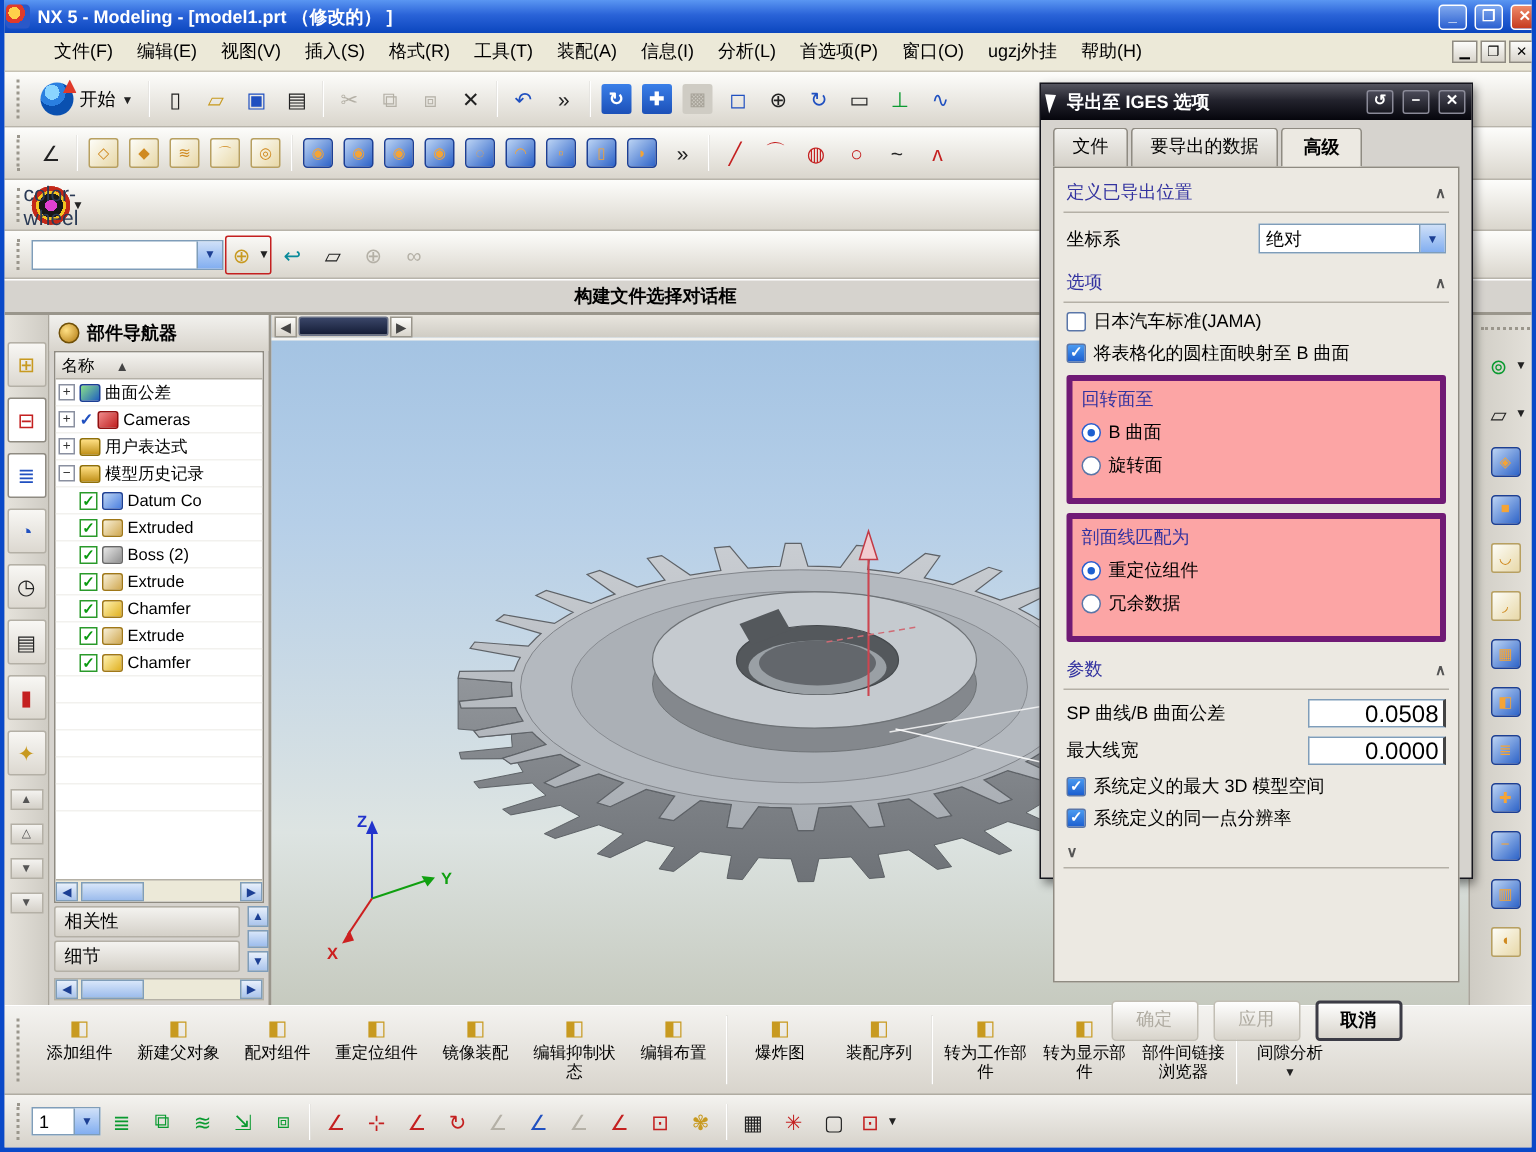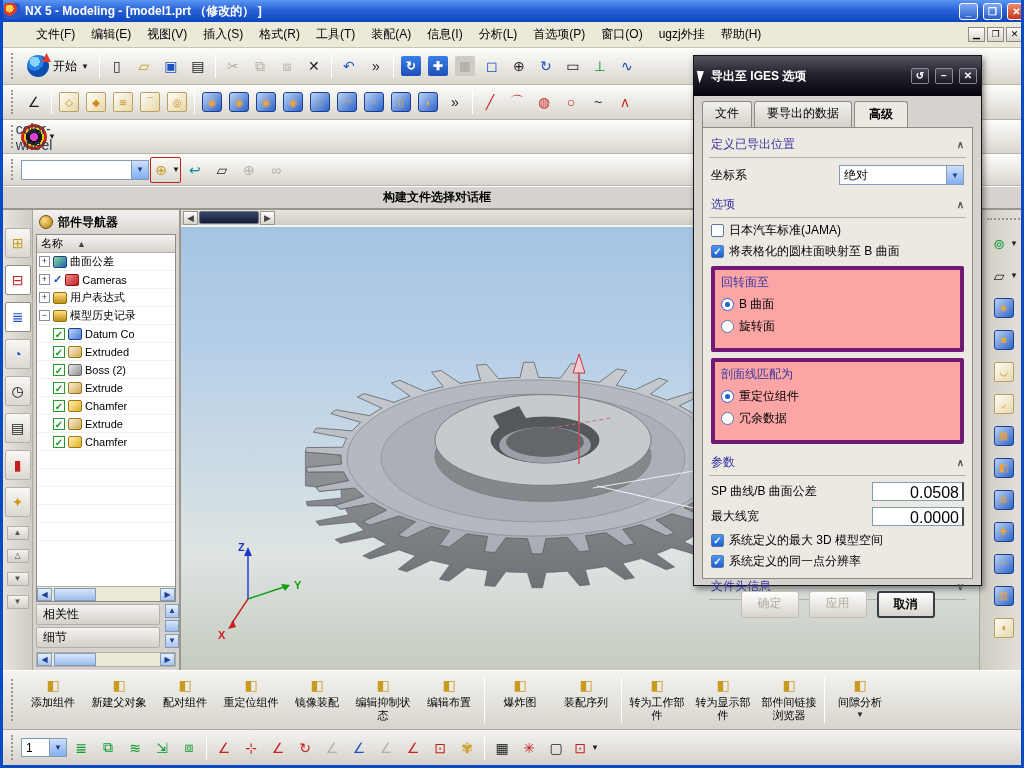--- a/index.html
+++ b/index.html
@@ -78,28 +78,28 @@
 .gfxtabs{position:absolute;left:0;top:0;width:798px;height:17px;background:linear-gradient(#e8e5de,#cfccc4);border-bottom:2px solid #f4f3f0;display:flex;align-items:center;gap:1px;padding-left:2px}
 .gtab{width:60px;height:13px;background:linear-gradient(#3a4668,#141c36);border:1px solid #6a7288;border-radius:2px}
 .gbtn{width:15px;height:14px;background:linear-gradient(#fcfcfa,#d8d4cb);border:1px solid #9a968c;color:#444;font-size:9px;line-height:12px;text-align:center}
 .gfx svg{position:absolute;left:0;top:17px}
 
 .rtools{position:absolute;left:976px;top:210px;width:48px;height:460px;background:linear-gradient(270deg,#e6e3dc,#cfccc4);border-left:1px solid #aaa69c;display:flex;flex-direction:column;align-items:center;padding-top:8px;gap:3px}
 .rtools:before{content:"";height:3px;width:70%;border-top:2px dotted #9a968c;margin-bottom:3px}
 .rtools .tbtn{height:29px}
 
 .dialog{position:absolute;left:690px;top:55px;width:289px;height:531px;background:#d6d3ce;border:1px solid #15151d;box-shadow:2px 3px 6px rgba(0,0,0,.45);z-index:50}
-.dtitle{height:40px;background:linear-gradient(180deg,#55555f,#23232d 45%,#05050c);color:#fff;display:flex;align-items:center;gap:6px;padding:0 4px;font-weight:bold}
+.dtitle{height:24px;background:linear-gradient(180deg,#55555f,#23232d 45%,#05050c);color:#fff;display:flex;align-items:center;gap:6px;padding:0 4px;font-weight:bold}
 .dtitle .cursor{width:0;height:0;border-left:7px solid #fff;border-bottom:11px solid transparent;border-top:2px solid transparent;transform:rotate(-12deg)}
 .dtitle .ttl{flex:1}
 .dbtn{width:18px;height:16px;background:linear-gradient(#4a4a58,#181820);border:1px solid #8a8a98;color:#fff;font-size:10px;line-height:14px;text-align:center;border-radius:2px}
 .tabs{display:flex;padding:5px 8px 0 8px;gap:2px;position:relative}
 .tab{padding:3px 12px;border:1px solid #8f8b82;border-bottom:none;border-radius:3px 3px 0 0;background:linear-gradient(#f2f1ee,#d4d0c8);white-space:nowrap}
 .tab.active{background:#ece9e2;position:relative;top:0;font-weight:bold;padding:4px 14px}
-.dcontent{margin:0 8px;border:1px solid #8f8b82;border-top:1px solid #8f8b82;background:#ece9e2;padding:2px 6px 6px 6px;height:452px}
+.dcontent{margin:0 8px;border:1px solid #8f8b82;border-top:1px solid #8f8b82;background:#ece9e2;padding:2px 6px 6px 6px;height:544px}
 .dsec{display:flex;align-items:center;border-bottom:1px solid #b4b0a6;padding:4px 2px;margin-top:2px}
 .dsec .st{color:#3333a0;flex:1}
 .dsec .chev{color:#555;font-size:10px;font-weight:bold}
 .drow{display:flex;align-items:center;margin:7px 2px}
 .drow .lbl{flex:1}
 .cbrow{display:flex;align-items:center;gap:5px;margin:4px 2px;white-space:nowrap}
 .cb{width:13px;height:13px;border:1px solid #5a76a8;background:#fff;flex:none;border-radius:2px}
 .cb.on{background:linear-gradient(#4a9af0,#1c5fd0);color:#fff;font-size:10px;font-weight:bold;line-height:12px;text-align:center}
 .panel{background:#fca5a5;border:4px solid #701a75;border-radius:2px;margin:6px 2px;padding:4px 6px 8px 6px}
 .panel .pt{color:#3333a0;margin-bottom:4px}
@@ -638,21 +638,20 @@
             <span class="cb on">✓</span>
             <span>系统定义的最大 3D 模型空间</span>
           </div>
           <div class="cbrow">
             <span class="cb on">✓</span>
             <span>系统定义的同一点分辨率</span>
           </div>
         </div>
 
       <div class="dsec">
-        <span class="st">文件头信息</span>
         <span class="chev">∨</span>
       </div>
     </div>
     <div class="dfoot">
       <div class="btn disabled">确定</div>
       <div class="btn disabled">应用</div>
       <div class="btn default">取消</div>
     </div>
   </div>
 

